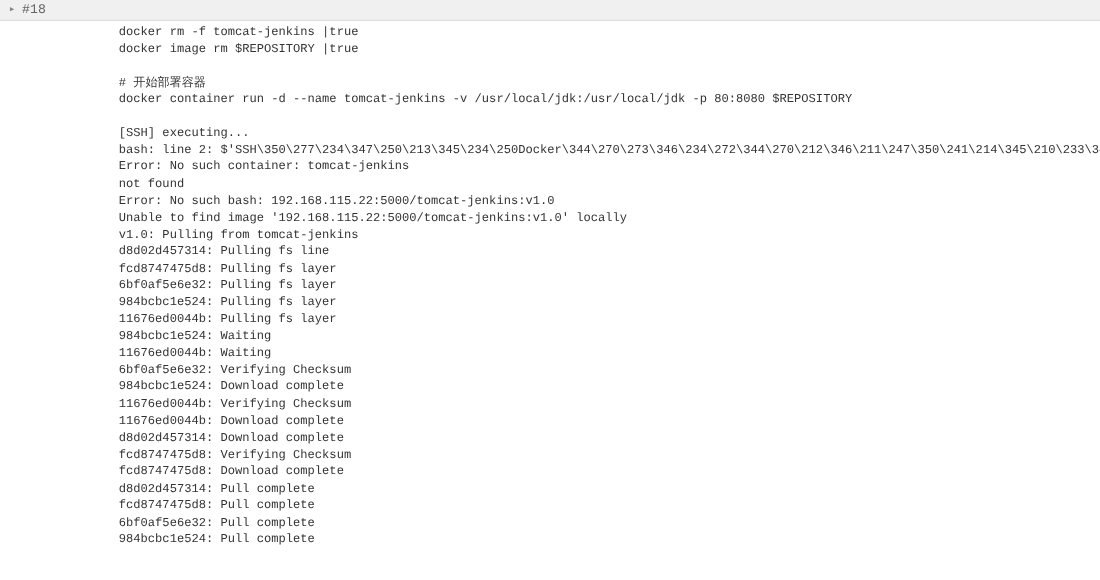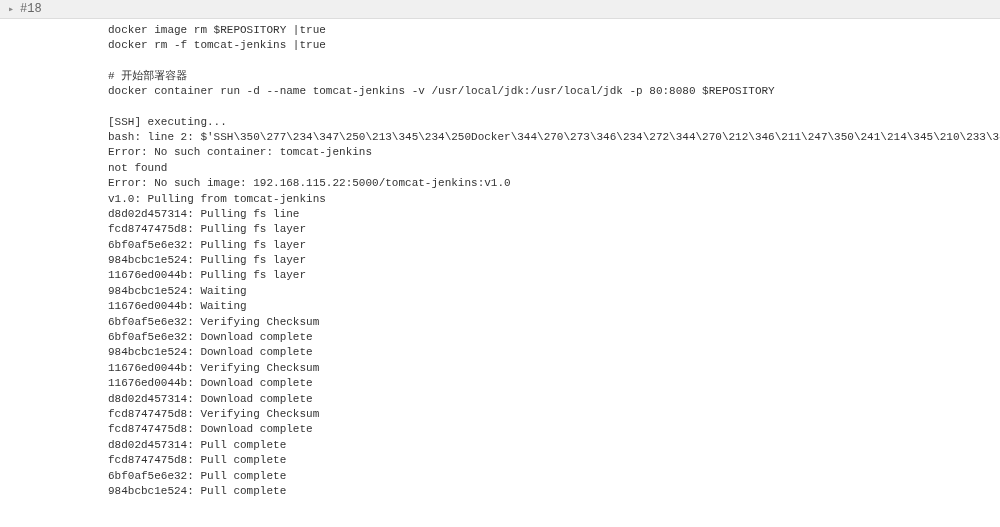--- a/index.html
+++ b/index.html
@@ -45,41 +45,41 @@
 </head>
 <body>
 
 <div class="header-bar">
   <span class="expand-icon">▸</span>
   <span>#18</span>
 </div>
 
 <div class="content-area">
   <div id="console-lines">
+      <div class="console-line">docker rm -f tomcat-jenkins |true</div>
       <div class="console-line">docker image rm $REPOSITORY |true</div>
-      <div class="console-line">docker rm -f tomcat-jenkins |true</div>
       <div class="blank-line"></div>
       <div class="console-line"># 开始部署容器</div>
       <div class="console-line">docker container run -d --name tomcat-jenkins -v /usr/local/jdk:/usr/local/jdk -p 80:8080 $REPOSITORY</div>
       <div class="blank-line"></div>
       <div class="console-line">[SSH] executing...</div>
       <div class="console-line">bash: line 2: $'SSH\350\277\234\347\250\213\345\234\250Docker\344\270\273\346\234\272\344\270\212\346\211\247\350\241\214\345\210\233\345\273\272\345\256\271\345\231\250\345\221\275\344\273\244\357\2</div>
       <div class="console-line">Error: No such container: tomcat-jenkins</div>
       <div class="console-line">not found</div>
-      <div class="console-line">Error: No such image: 192.168.115.22:5000/tomcat-jenkins:v1.0</div>
+      <div class="console-line">Error: No such bash: 192.168.115.22:5000/tomcat-jenkins:v1.0</div>
+      <div class="console-line">Unable to find image '192.168.115.22:5000/tomcat-jenkins:v1.0' locally</div>
       <div class="console-line">v1.0: Pulling from tomcat-jenkins</div>
       <div class="console-line">d8d02d457314: Pulling fs line</div>
       <div class="console-line">fcd8747475d8: Pulling fs layer</div>
       <div class="console-line">6bf0af5e6e32: Pulling fs layer</div>
       <div class="console-line">984bcbc1e524: Pulling fs layer</div>
       <div class="console-line">11676ed0044b: Pulling fs layer</div>
       <div class="console-line">984bcbc1e524: Waiting</div>
       <div class="console-line">11676ed0044b: Waiting</div>
       <div class="console-line">6bf0af5e6e32: Verifying Checksum</div>
-      <div class="console-line">6bf0af5e6e32: Download complete</div>
       <div class="console-line">984bcbc1e524: Download complete</div>
       <div class="console-line">11676ed0044b: Verifying Checksum</div>
       <div class="console-line">11676ed0044b: Download complete</div>
       <div class="console-line">d8d02d457314: Download complete</div>
       <div class="console-line">fcd8747475d8: Verifying Checksum</div>
       <div class="console-line">fcd8747475d8: Download complete</div>
       <div class="console-line">d8d02d457314: Pull complete</div>
       <div class="console-line">fcd8747475d8: Pull complete</div>
       <div class="console-line">6bf0af5e6e32: Pull complete</div>
       <div class="console-line">984bcbc1e524: Pull complete</div>

